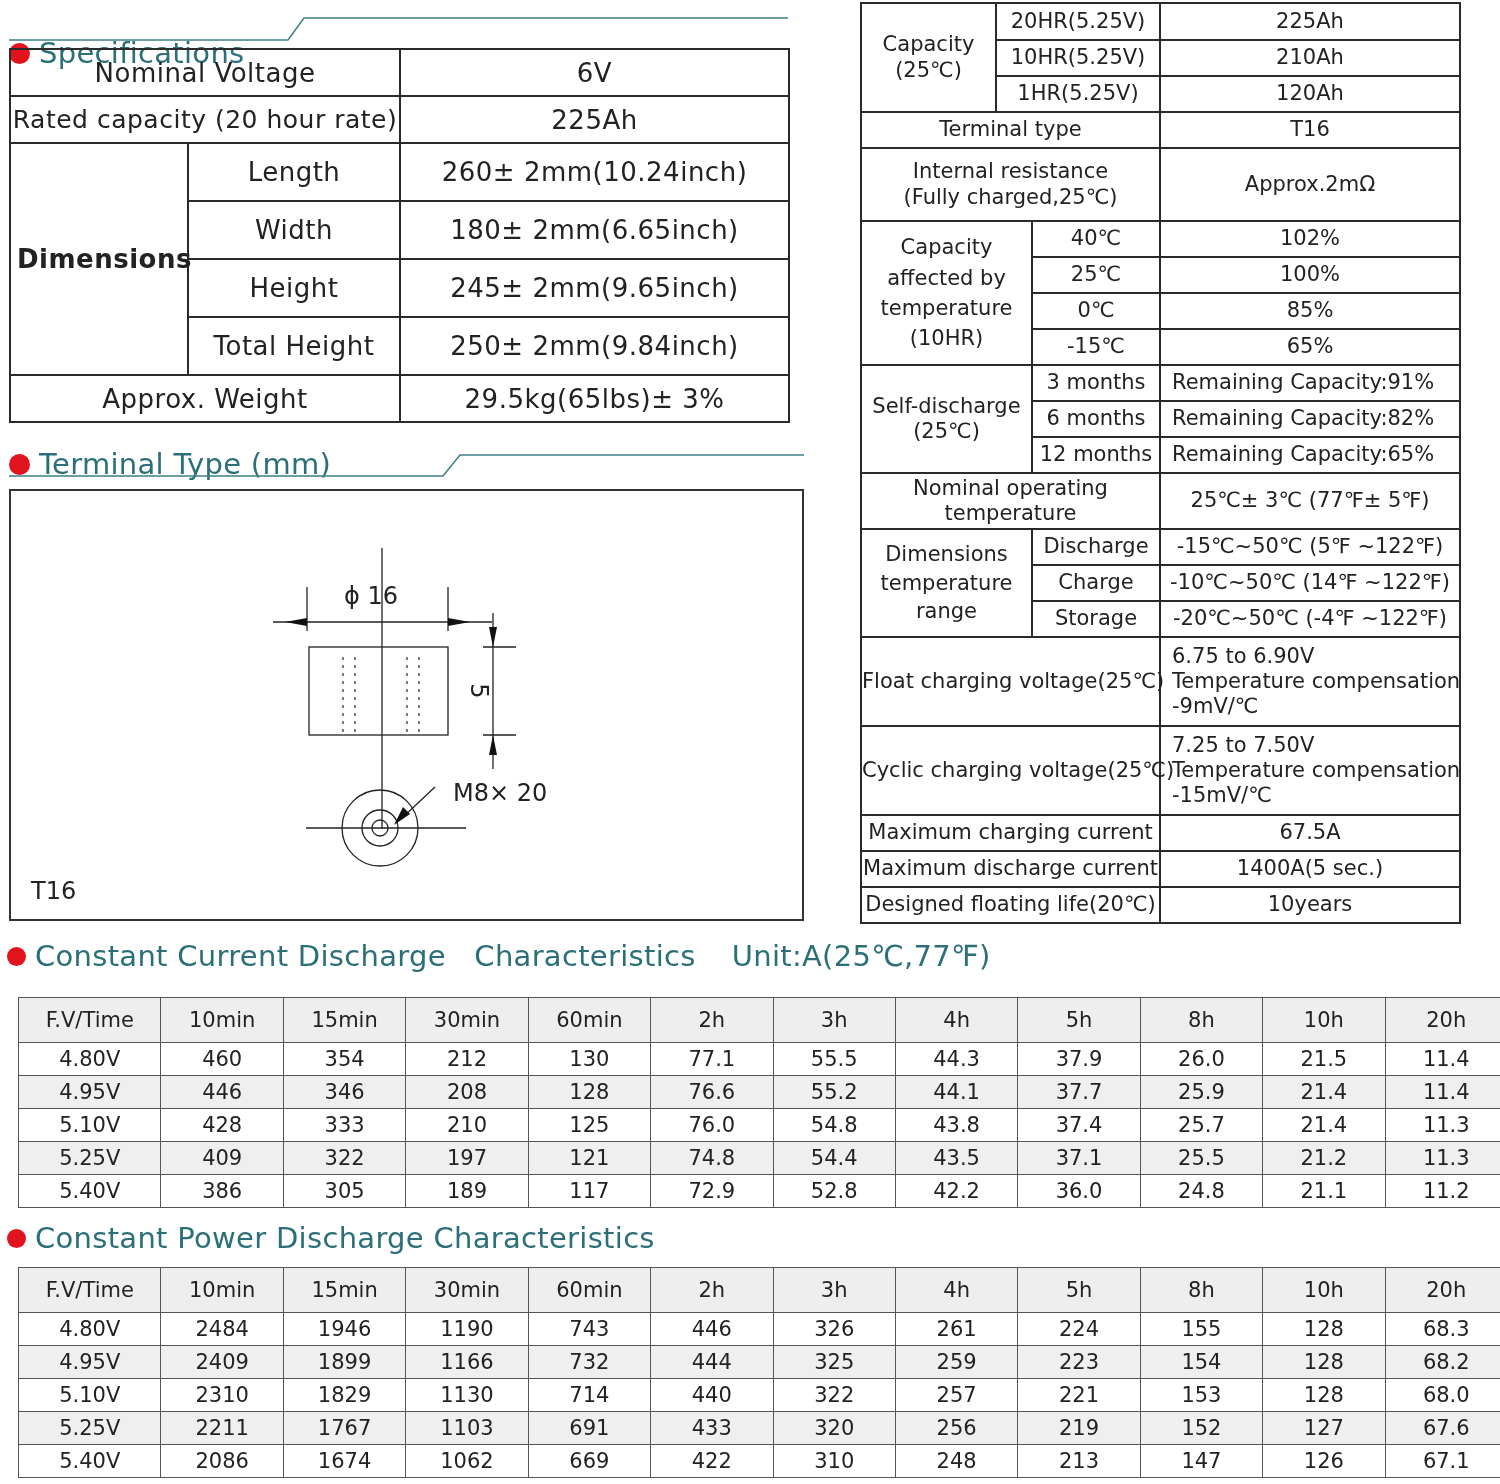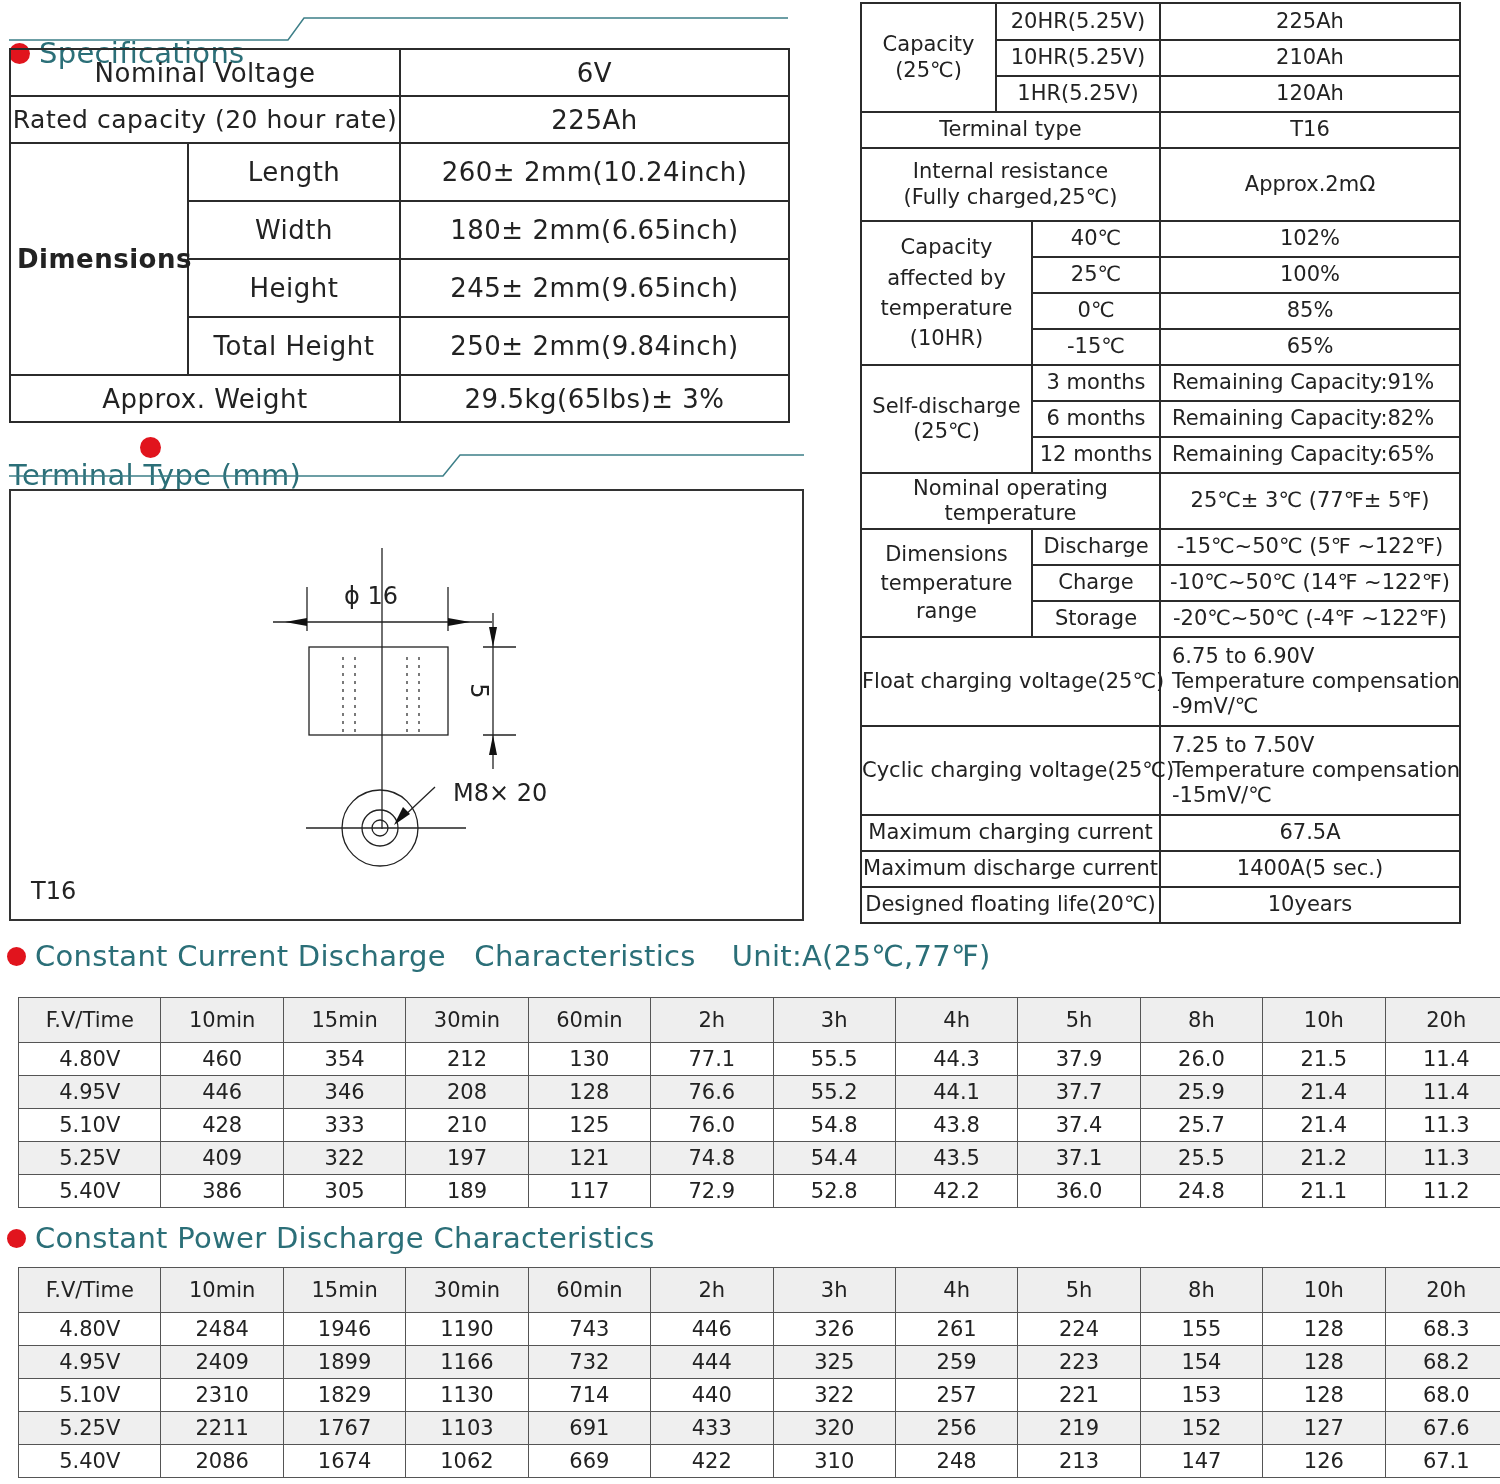--- a/index.html
+++ b/index.html
@@ -80,21 +80,21 @@
     <td>Total Height</td>
     <td>250± 2mm(9.84inch)</td>
   </tr>
   <tr style="height:47px">
     <td colspan="2">Approx. Weight</td>
     <td>29.5kg(65lbs)± 3%</td>
   </tr>
 </tbody>
   </table>
 
-<div class="sec-title" style="left:9px; top:437px;flex-direction:column;">
+<div class="sec-title" style="left:9px; top:447px;">
   <span class="dot"></span>
   <span class="txt">Terminal Type (mm)</span>
 </div>
 <svg class="title-line" style="left:0; top:440px;" width="810" height="40">
   <polyline points="9,36 443,36 460,15 804,15" fill="none" stroke="#3d7f88" stroke-width="1.5"></polyline>
 </svg>
 
 <div id="terminal-box">
   <svg width="795" height="432" viewBox="0 0 795 432">
     <g stroke="#222" fill="none" stroke-width="1.3">

